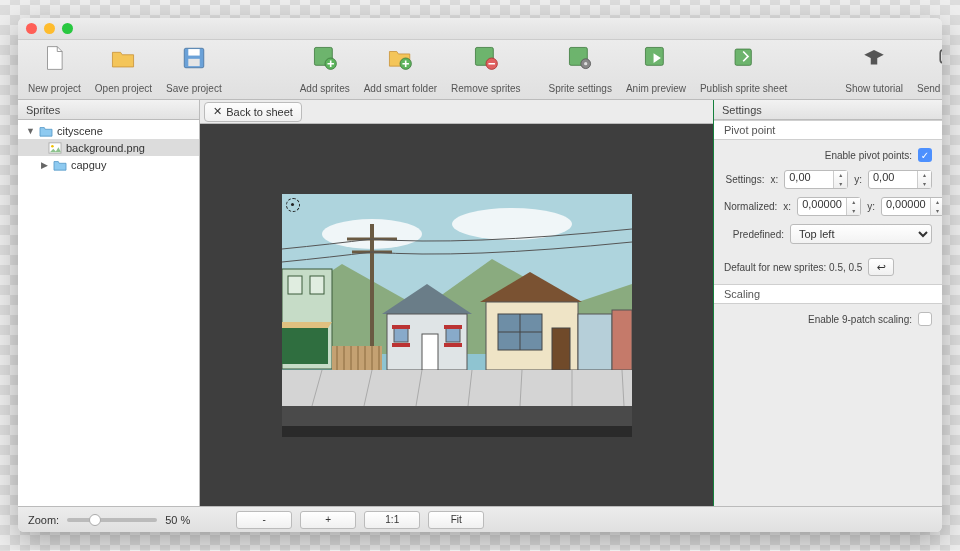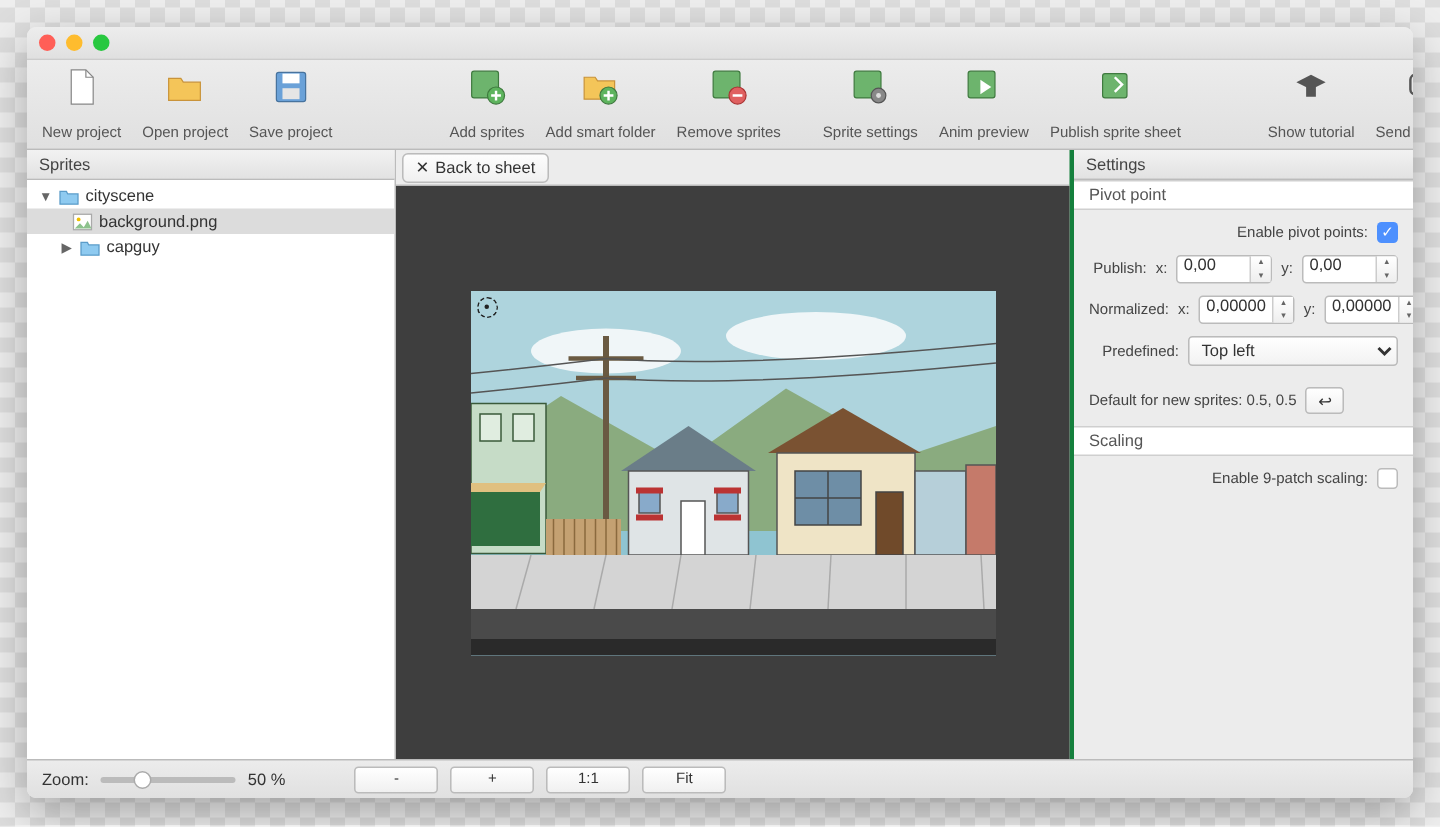--- a/index.html
+++ b/index.html
@@ -7,33 +7,33 @@
 .window{width:924px;height:514px;background:#ececec;border-radius:6px;box-shadow:0 10px 30px rgba(0,0,0,.3);display:flex;flex-direction:column;overflow:hidden}
 .titlebar{height:22px;background:linear-gradient(#ededed,#e0e0e0);display:flex;align-items:center;padding:0 8px;gap:7px;border-bottom:1px solid #ccc}
 .dot{width:11px;height:11px;border-radius:50%}
 .dot.r{background:#ff5f57}.dot.y{background:#febc2e}.dot.g{background:#28c840}
 .toolbar{height:60px;background:linear-gradient(#ececec,#e0e0e0);display:flex;align-items:center;padding:0 10px;gap:14px;border-bottom:1px solid #bbb}
 .tbtn{display:flex;flex-direction:column;align-items:center;gap:12px;cursor:pointer}
 .tbtn svg{width:26px;height:26px}
 .tlbl{font-size:10px;color:#555;white-space:nowrap}
 .tgap{flex:0 0 50px}
 .body{flex:1;display:flex;min-height:0}
-.sidebar{width:246px;background:#fff;border-right:1px solid #bbb;display:flex;flex-direction:column}
+.sidebar{width:182px;background:#fff;border-right:1px solid #bbb;display:flex;flex-direction:column}
 .panelh{height:20px;background:linear-gradient(#f2f2f2,#e2e2e2);border-bottom:1px solid #bbb;padding:0 8px;display:flex;align-items:center;font-size:11px;color:#444}
 .tree{flex:1;padding:2px 0}
 .node{display:flex;align-items:center;gap:4px;height:17px;padding:0 8px}
 .node.sel{background:#dcdcdc}
 .disclosure{width:9px;text-align:center;color:#666;font-size:9px}
 .ficon{width:14px;height:12px}
 .main{flex:1;display:flex;flex-direction:column;background:#ececec}
 .maintop{height:24px;padding:2px 4px;border-bottom:1px solid #bbb;display:flex;align-items:center}
 .btn{height:20px;background:linear-gradient(#fdfdfd,#f0f0f0);border:1px solid #bbb;border-radius:4px;padding:0 8px;display:flex;align-items:center;gap:4px;cursor:pointer;font-size:11px}
 .canvas{flex:1;background:#3e3e3e;position:relative;display:flex;align-items:center;justify-content:center}
 .sprite{width:350px;height:243px;background:#8fc4d1;position:relative;overflow:hidden}
-.right{width:229px;background:#ececec;border-left:3px solid #15803d;display:flex;flex-direction:column}
+.right{width:229px;background:#ececec;border-left:1px solid #15803d;display:flex;flex-direction:column}
 .section{padding:8px 10px;display:flex;flex-direction:column;gap:8px}
 .row{display:flex;align-items:center;gap:6px}
 .row label{font-size:10px;color:#444}
 .cb{width:14px;height:14px;background:#4d90fe;border-radius:3px;display:flex;align-items:center;justify-content:center;color:#fff;font-size:10px}
 .numfield{display:flex;align-items:flex-start;border:1px solid #bbb;border-radius:3px;background:#fff;height:19px}
 .numfield input{border:none;width:48px;padding:0 4px;font-size:11px;outline:none;background:transparent}
 .stepper{width:14px;height:17px;background:linear-gradient(#fff,#eee);border-left:1px solid #ccc;display:flex;flex-direction:column}
 .stepper div{flex:1;font-size:6px;text-align:center;color:#666;line-height:8px}
 select{flex:1;height:20px;border:1px solid #bbb;border-radius:3px;background:linear-gradient(#fff,#f2f2f2);font-size:11px;padding:0 4px}
 .bottom{height:26px;background:linear-gradient(#ececec,#e0e0e0);border-top:1px solid #bbb;display:flex;align-items:center;padding:0 10px;gap:8px}
@@ -250,21 +250,21 @@
 
     <div class="right">
       <div class="panelh">Settings</div>
       <div class="secsep">Pivot point</div>
       <div class="section">
         <div class="row">
           <label style="flex:1;text-align:right">Enable pivot points:</label>
           <div class="cb">✓</div>
         </div>
         <div class="row">
-          <label style="width:60px;text-align:right">Publish:</label>
+          <label style="width:60px;text-align:right">Settings:</label>
           <label>x:</label>
           <div class="numfield">
               <input value="0,00" style="">
               <div class="stepper">
                 <div>▴</div>
                 <div>▾</div>
               </div>
             </div>
           <label>y:</label>
           <div class="numfield">

